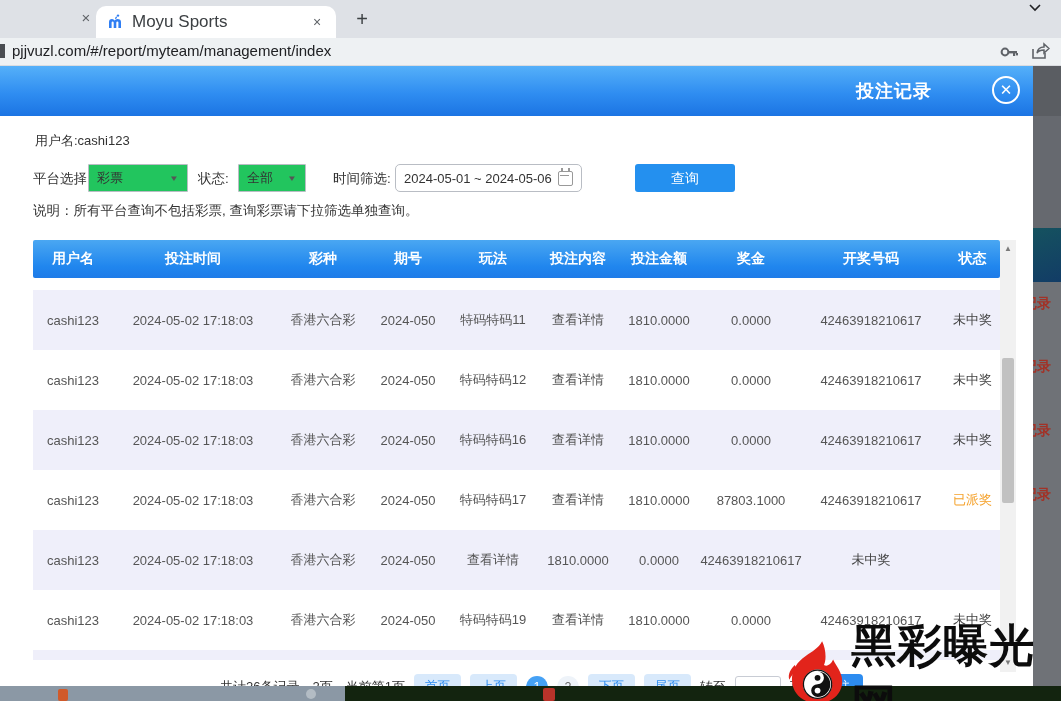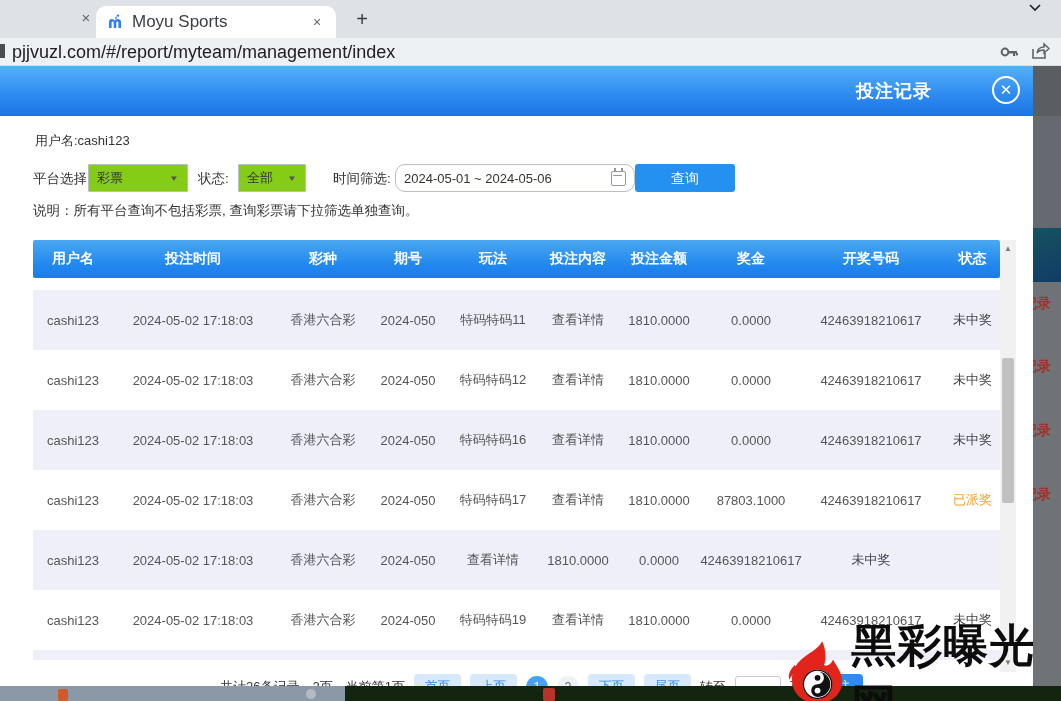--- a/index.html
+++ b/index.html
@@ -16,21 +16,21 @@
   .favicon { width:18px; height:18px; margin-right:8px; flex:0 0 auto; }
   .tab-title { font-size:17px; color:#3c4043; flex:1; white-space:nowrap; overflow:hidden; }
   .tab-close { width:18px; height:18px; color:#5f6368; font-size:14px; line-height:18px; text-align:center; cursor:pointer; }
   .new-tab-btn { position:absolute; left:350px; top:8px; width:24px; height:24px; color:#3c4043;
     font-size:20px; line-height:22px; text-align:center; cursor:pointer; }
   .window-chevron { position:absolute; left:1024px; top:0px; width:22px; height:16px; color:#202124; }
 
   .urlbar { position:absolute; left:0; top:38px; width:1061px; height:28px; background:#eef1f3;
     border-bottom:1px solid #dadce0; }
   .ext-sliver { position:absolute; left:0; top:44px; width:5px; height:14px; background:#4a4d52; }
-  .url-text { position:absolute; left:12px; top:42px; font-size:18px; color:#202124; }
+  .url-text { position:absolute; left:12px; top:42px; font-size:15px; color:#202124; }
   .key-icon { position:absolute; left:999px; top:43px; width:20px; height:18px; }
   .share-icon { position:absolute; left:1030px; top:41px; width:20px; height:20px; }
 
   
   .backdrop-right { position:absolute; left:1033px; top:66px; width:28px; height:635px; background:#6f7277; overflow:hidden; }
   .backdrop-right .top-band { position:absolute; left:0; top:0; width:28px; height:50px; background:#5a5d62; }
   .backdrop-right .mid-band { position:absolute; left:0; top:50px; width:28px; height:112px; background:#66696f; }
   .backdrop-right .blue-block { position:absolute; left:0; top:162px; width:28px; height:54px;
     background:linear-gradient(160deg,#15525f 0%,#123c66 100%); }
   .bg-frag { position:absolute; left:-10px; width:40px; color:#a23227; font-size:14px; font-weight:bold; white-space:nowrap; }
@@ -47,27 +47,27 @@
   .modal-title { position:absolute; left:0; top:13px; width:932px; text-align:right;
     color:#fff; font-size:18px; font-weight:bold; letter-spacing:1px; }
   .modal-close { position:absolute; right:13px; top:10px; width:28px; height:28px; border:2px solid #fff;
     border-radius:50%; color:#fff; font-size:15px; font-weight:bold; line-height:24px; text-align:center; cursor:pointer; }
 
   .username { position:absolute; left:35px; top:66px; font-size:13px; color:#333; }
 
   .filter-row { position:absolute; left:33px; top:98px; height:28px; width:960px; }
   .f-label { position:absolute; top:6px; font-size:13.5px; color:#333; }
   .lbl-platform { left:0; }
-  .select-box { position:absolute; top:0; height:28px; border:1px solid #b9bdc4; border-radius:1px; background:#84cc16;
+  .select-box { position:absolute; top:0; height:28px; border:1px solid #b9bdc4; border-radius:1px; background:#22c55e;
     font-size:13px; color:#333; display:flex; align-items:center; padding:0 8px; cursor:pointer; }
   .sel-platform { left:55px; width:100px; }
   .sel-status { left:205px; width:68px; }
   .lbl-status { left:165px; }
   .lbl-time { left:300px; }
-  .date-box { position:absolute; left:362px; top:0; width:240px; height:28px; border:1px solid #b9bdc4; border-radius:10px;
+  .date-box { position:absolute; left:362px; top:0; width:187px; height:28px; border:1px solid #b9bdc4; border-radius:5px;
     background:#fff; font-size:13px; color:#333; display:flex; align-items:center; padding:0 8px; cursor:text; }
   .sel-caret { margin-left:auto; font-size:10px; color:#555; transform:scaleY(0.8); }
   .cal-icon { margin-left:auto; width:15px; height:15px; border:1.5px solid #999; border-radius:2px; position:relative; }
   .cal-icon:before { content:""; position:absolute; left:2px; top:-4px; width:2px; height:4px; background:#999; box-shadow:7px 0 0 #999; }
   .cal-icon:after { content:""; position:absolute; left:1px; top:3px; width:9px; height:1.5px; background:#999; }
   .query-btn { position:absolute; left:602px; top:0; width:100px; height:28px; background:#2490ef; color:#fff;
     font-size:14px; border:none; border-radius:3px; text-align:center; line-height:28px; cursor:pointer; }
 
   .note-line { position:absolute; left:33px; top:136px; font-size:13.5px; color:#333; }
 

